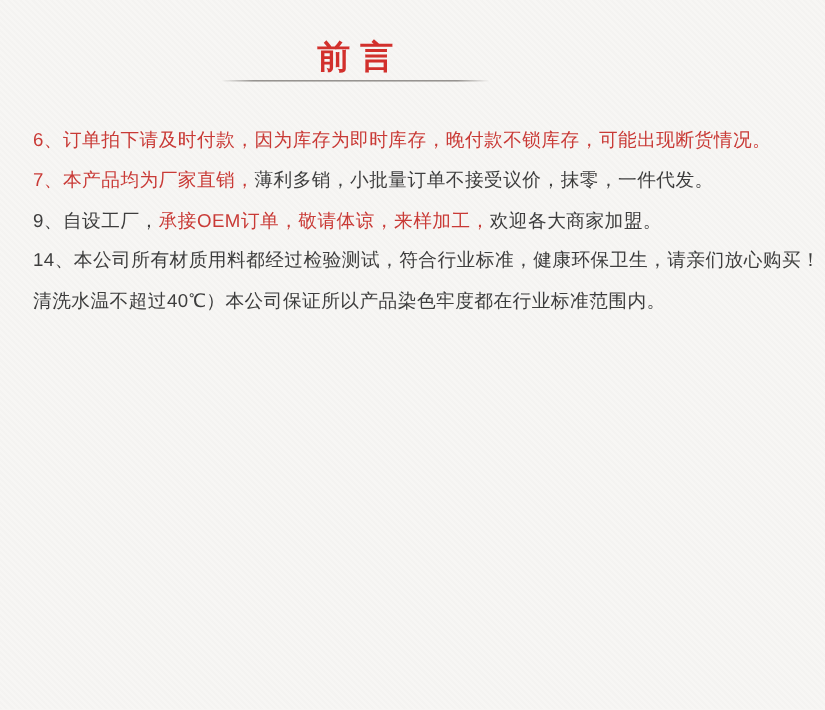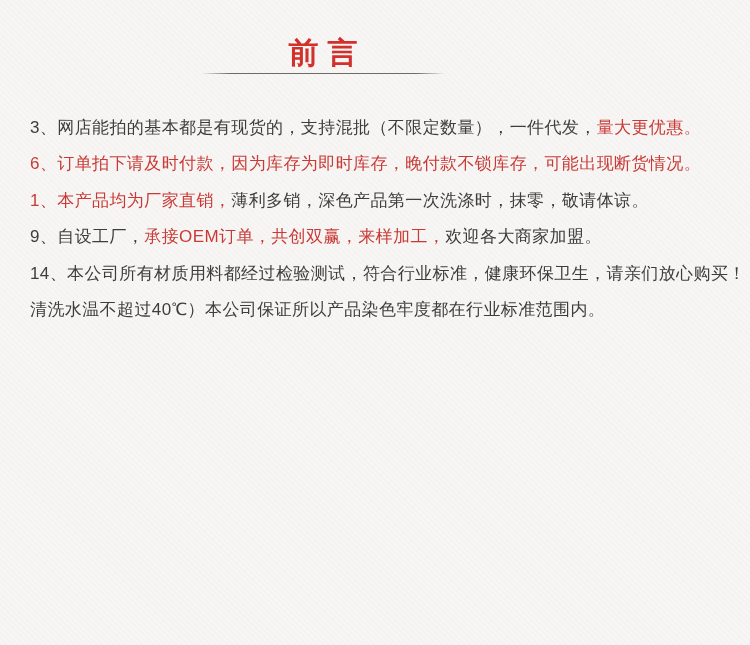--- a/index.html
+++ b/index.html
@@ -59,30 +59,27 @@
 </head>
 <body style="background-color: rgb(247, 246, 244);">
 
 <div class="page">
   <div class="header">
     <h1 class="title">前言</h1>
     <div class="divider"></div>
   </div>
   <div class="notices" id="notices">
       <div class="notice-item">
-        <div class="notice-line"><span class="seg-dark">3、网店能拍的基本都是有现货的，支持混批（不限定数量），一件代发，</span><span class="seg-red">量大更优惠。</span></div>
-      </div>
-      <div class="notice-item">
         <div class="notice-line"><span class="seg-red">6、订单拍下请及时付款，因为库存为即时库存，晚付款不锁库存，可能出现断货情况。</span></div>
       </div>
       <div class="notice-item">
-        <div class="notice-line"><span class="seg-red">1、本产品均为厂家直销，</span><span class="seg-dark">薄利多销，深色产品第一次洗涤时，抹零，敬请体谅。</span></div>
+        <div class="notice-line"><span class="seg-red">7、本产品均为厂家直销，</span><span class="seg-dark">薄利多销，小批量订单不接受议价，抹零，一件代发。</span></div>
       </div>
       <div class="notice-item">
-        <div class="notice-line"><span class="seg-dark">9、自设工厂，</span><span class="seg-red">承接OEM订单，共创双赢，来样加工，</span><span class="seg-dark">欢迎各大商家加盟。</span></div>
+        <div class="notice-line"><span class="seg-dark">9、自设工厂，</span><span class="seg-red">承接OEM订单，敬请体谅，来样加工，</span><span class="seg-dark">欢迎各大商家加盟。</span></div>
       </div>
       <div class="notice-item">
         <div class="notice-line"><span class="seg-dark">14、本公司所有材质用料都经过检验测试，符合行业标准，健康环保卫生，请亲们放心购买！</span></div>
       </div>
       <div class="notice-item">
         <div class="notice-line"><span class="seg-dark">清洗水温不超过40℃）本公司保证所以产品染色牢度都在行业标准范围内。</span></div>
       </div>
     </div>
 </div>
 

